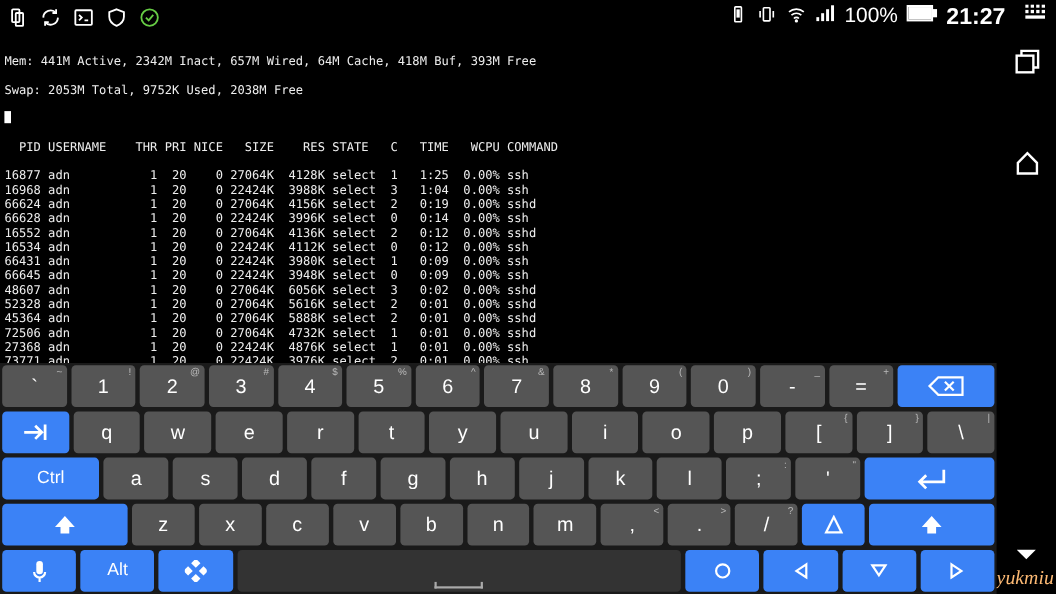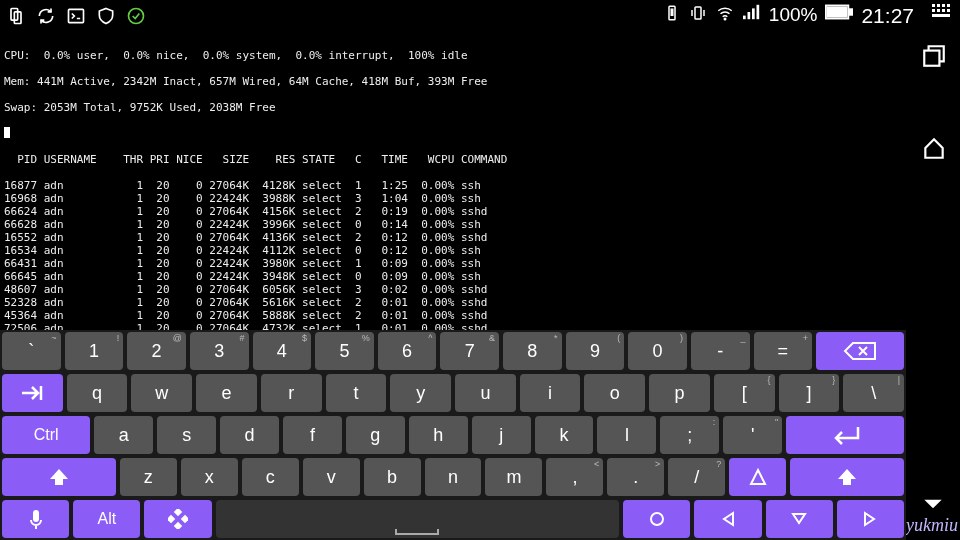--- a/index.html
+++ b/index.html
@@ -6,27 +6,27 @@
 .statusbar{position:absolute;top:0;left:0;right:0;height:32px;display:flex;justify-content:space-between;align-items:center;padding:0 6px;font-size:18px}
 .sb-left,.sb-right{display:flex;align-items:flex-start;gap:10px}
 .sb-right{gap:8px}
 .icn{display:inline-flex;align-items:center;justify-content:center}
 .terminal{position:absolute;top:36px;left:4px;right:60px;font-size:11px;line-height:13px;white-space:pre;color:#eee}
 .sidebar{position:absolute;right:0;top:36px;width:52px;display:flex;flex-direction:column;align-items:center;gap:60px;padding-top:4px}
 .side-btn{width:32px;height:32px;display:flex;align-items:center;justify-content:center}
 .keyboard{position:absolute;bottom:0;left:0;right:54px;background:#1a1a1a;padding:2px;display:flex;flex-direction:column;gap:4px}
 .krow{display:flex;gap:4px}
 .key{position:relative;background:#555;border-radius:4px;height:38px;display:flex;align-items:center;justify-content:center;font-family:Arial,sans-serif;font-size:18px;color:#fff;font-weight:500;flex:1;min-width:0}
-.key.dark{background:#8b5cf6}
+.key.dark{background:#3b82f6}
 .key.wide{flex:1.5}
 .key.wider{flex:2}
 .key .sup{position:absolute;top:1px;right:4px;font-size:9px;color:#bbb}
 .space{flex:6;background:#333}
 .bottom-sys{position:absolute;bottom:0;right:0;width:54px;height:220px;display:flex;flex-direction:column;align-items:center;justify-content:flex-end;gap:30px;padding-bottom:20px}
-.watermark{position:absolute;bottom:4px;right:2px;font-family:cursive;font-size:18px;color:#c4b5fd;font-style:italic}
+.watermark{position:absolute;bottom:4px;right:2px;font-family:cursive;font-size:18px;color:#fdba74;font-style:italic}
 svg{display:block}
 </style>
 </head>
 <body>
 
 <div class="statusbar">
   <div class="sb-left">
     <span class="icn">
         <svg width="20" height="20" viewBox="0 0 24 24" fill="none" stroke="#fff" stroke-width="2">
           <rect x="6" y="3" width="8" height="14" rx="1"></rect>
@@ -85,39 +85,38 @@
         </svg>
       </span>
     <span style="font-family:Arial;font-size:19px">100%</span>
     <span class="icn">
         <svg width="28" height="16" viewBox="0 0 30 16" fill="none" stroke="#fff" stroke-width="2">
           <rect x="1" y="1" width="24" height="14"></rect>
           <rect x="26" y="5" width="3" height="6" fill="#fff"></rect>
           <rect x="3" y="3" width="20" height="10" fill="#fff"></rect>
         </svg>
       </span>
-    <span style="font-family:Arial;font-size:21px;font-weight:400">21:27</span>
+    <span style="font-family:Arial;font-size:21px;font-weight:700">21:27</span>
     <span class="icn" style="margin-left:10px">
         <svg width="22" height="14" viewBox="0 0 22 14" fill="#fff">
           <rect x="0" y="0" width="3" height="3"></rect>
           <rect x="5" y="0" width="3" height="3"></rect>
           <rect x="10" y="0" width="3" height="3"></rect>
           <rect x="15" y="0" width="3" height="3"></rect>
           <rect x="0" y="5" width="3" height="3"></rect>
           <rect x="5" y="5" width="3" height="3"></rect>
           <rect x="10" y="5" width="3" height="3"></rect>
           <rect x="15" y="5" width="3" height="3"></rect>
           <rect x="0" y="10" width="18" height="3"></rect>
         </svg>
       </span>
   </div>
 </div>
 
 <div class="terminal">
-<div>CPU:  0.0% user,  0.0% nice,  0.0% system,  0.0% interrupt,  100% idle</div>
 <div>Mem: 441M Active, 2342M Inact, 657M Wired, 64M Cache, 418M Buf, 393M Free</div>
 <div>Swap: 2053M Total, 9752K Used, 2038M Free</div>
 <div style="height:13px"><span style="background:#fff;display:inline-block;width:6px;height:11px"></span></div>
 <div>  PID USERNAME    THR PRI NICE   SIZE    RES STATE   C   TIME   WCPU COMMAND</div>
 <div id="rows"><div>16877 adn           1  20    0 27064K  4128K select  1   1:25  0.00% ssh</div><div>16968 adn           1  20    0 22424K  3988K select  3   1:04  0.00% ssh</div><div>66624 adn           1  20    0 27064K  4156K select  2   0:19  0.00% sshd</div><div>66628 adn           1  20    0 22424K  3996K select  0   0:14  0.00% ssh</div><div>16552 adn           1  20    0 27064K  4136K select  2   0:12  0.00% sshd</div><div>16534 adn           1  20    0 22424K  4112K select  0   0:12  0.00% ssh</div><div>66431 adn           1  20    0 22424K  3980K select  1   0:09  0.00% ssh</div><div>66645 adn           1  20    0 22424K  3948K select  0   0:09  0.00% ssh</div><div>48607 adn           1  20    0 27064K  6056K select  3   0:02  0.00% sshd</div><div>52328 adn           1  20    0 27064K  5616K select  2   0:01  0.00% sshd</div><div>45364 adn           1  20    0 27064K  5888K select  2   0:01  0.00% sshd</div><div>72506 adn           1  20    0 27064K  4732K select  1   0:01  0.00% sshd</div><div>27368 adn           1  20    0 22424K  4876K select  1   0:01  0.00% ssh</div><div>73771 adn           1  20    0 22424K  3976K select  2   0:01  0.00% ssh</div><div>16884 adn           1  20    0 27064K  4376K select  2   0:00  0.00% sshd</div><div>66992 adn           1  20    0 22424K  3948K select  0   0:00  0.00% ssh</div></div>
 </div>
 
 <div class="sidebar">
   <div class="side-btn">
       <svg width="26" height="26" viewBox="0 0 24 24" fill="none" stroke="#fff" stroke-width="2">

